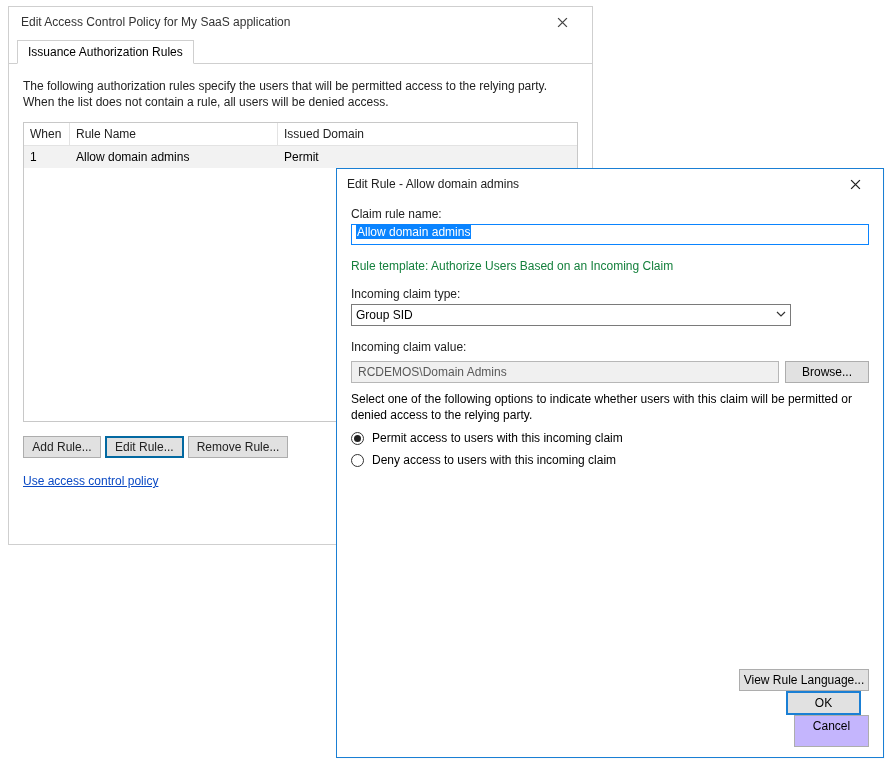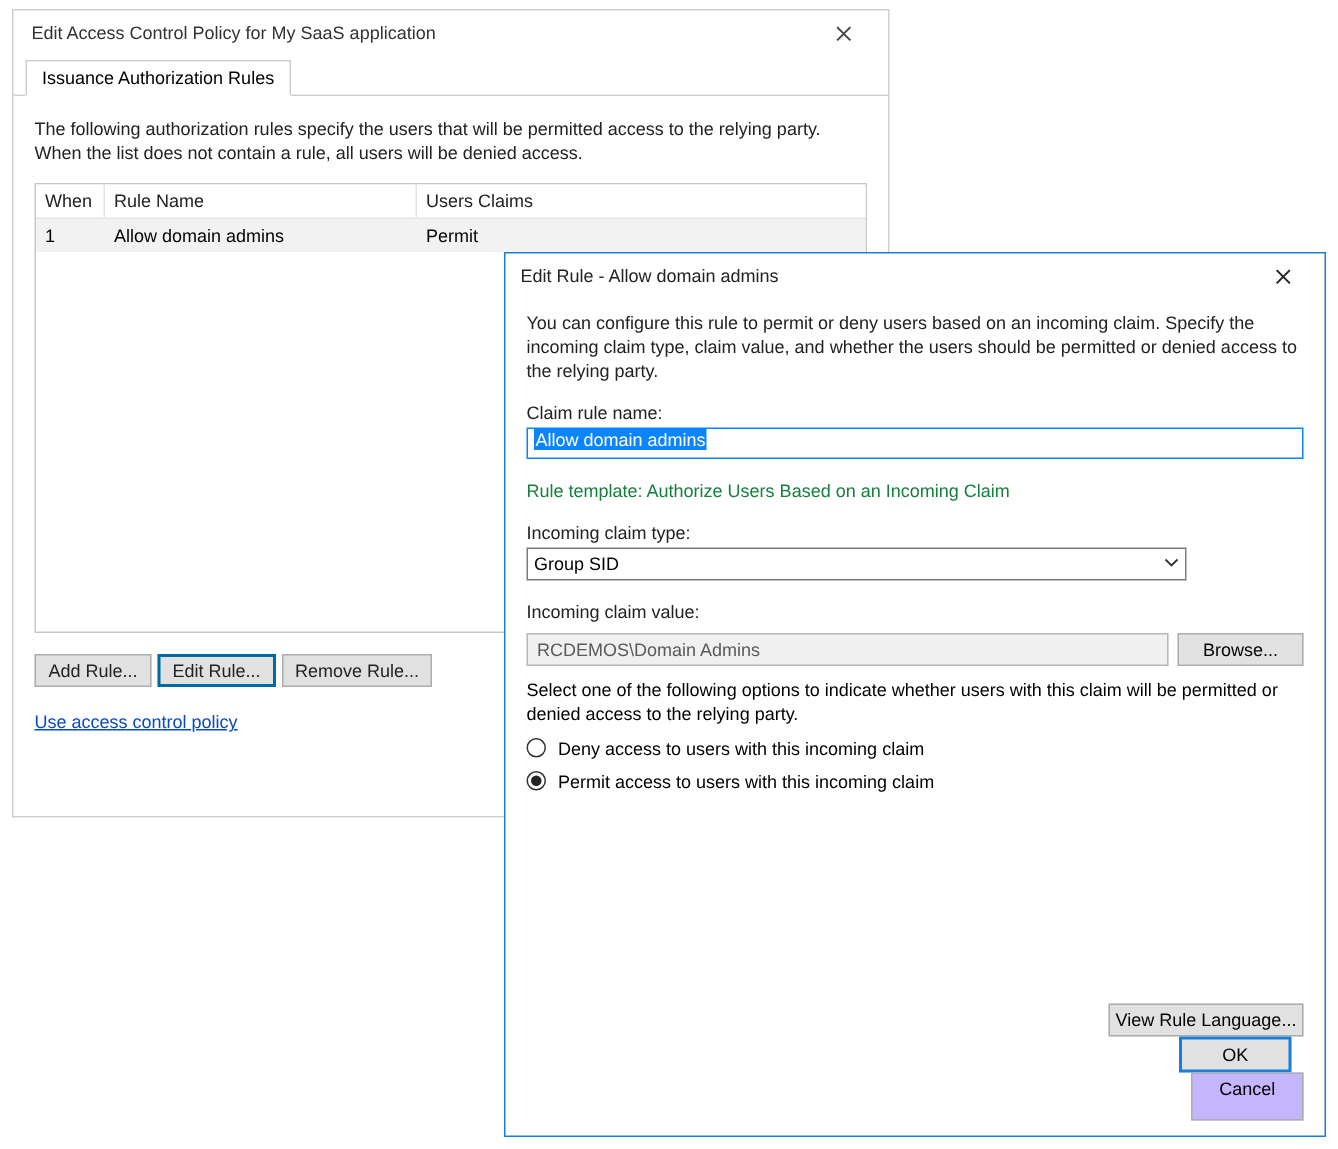--- a/index.html
+++ b/index.html
@@ -86,21 +86,21 @@
   <div class="bg-tabstrip">
     <div class="bg-tab">Issuance Authorization Rules</div>
   </div>
   <div class="bg-body">
     <div class="bg-desc">The following authorization rules specify the users that will be permitted access to the relying party. When the list does not contain a rule, all users will be denied access.</div>
 
     <div class="rules-table">
       <div class="rules-hdr">
         <div class="col-order">When</div>
         <div class="col-name">Rule Name</div>
-        <div class="col-claim">Users Claims</div>
+        <div class="col-claim">Issued Domain</div>
       </div>
       <div class="rules-row">
         <div class="col-order">1</div>
         <div class="col-name">Allow domain admins</div>
         <div class="col-claim">Permit</div>
       </div>
     </div>
 
     <div class="bg-buttons">
       <div class="wbtn">Add Rule...</div>
@@ -118,21 +118,20 @@
 <div class="modal">
   <div class="modal-titlebar">
     <div class="modal-title">Edit Rule - Allow domain admins</div>
     <div class="modal-close">
       <svg viewBox="0 0 10 10">
           <path d="M1 1 L9 9 M9 1 L1 9" stroke="#222" stroke-width="1.2" fill="none"></path>
         </svg>
     </div>
   </div>
   <div class="modal-body">
-    <div class="mdesc">You can configure this rule to permit or deny users based on an incoming claim. Specify the incoming claim type, claim value, and whether the users should be permitted or denied access to the relying party.</div>
 
     <div class="lbl">Claim rule name:</div>
     <div class="txt">
       <span class="sel">Allow domain admins</span>
     </div>
 
     <div class="template">
       <span>Rule template: </span><span>Authorize Users Based on an Incoming Claim</span>
     </div>
 
@@ -150,26 +149,26 @@
 
     <div class="lbl">Incoming claim value:</div>
     <div class="ro-row">
       <div class="ro-input">RCDEMOS\Domain Admins</div>
       <div class="browse">Browse...</div>
     </div>
 
     <div class="opt-desc">Select one of the following options to indicate whether users with this claim will be permitted or denied access to the relying party.</div>
 
     <div class="radio-row">
+      <span class="radio checked"></span>
+      <span>Permit access to users with this incoming claim</span>
+    </div>
+    <div class="radio-row">
       <span class="radio"></span>
       <span>Deny access to users with this incoming claim</span>
-    </div>
-    <div class="radio-row">
-      <span class="radio checked"></span>
-      <span>Permit access to users with this incoming claim</span>
     </div>
 
     <div class="modal-footer">
       <div class="vlang">View Rule Language...</div>
       <div class="spacer"></div>
       <div class="okbtn">OK</div>
       <div class="cancelbtn">Cancel</div>
     </div>
   </div>
 </div>

